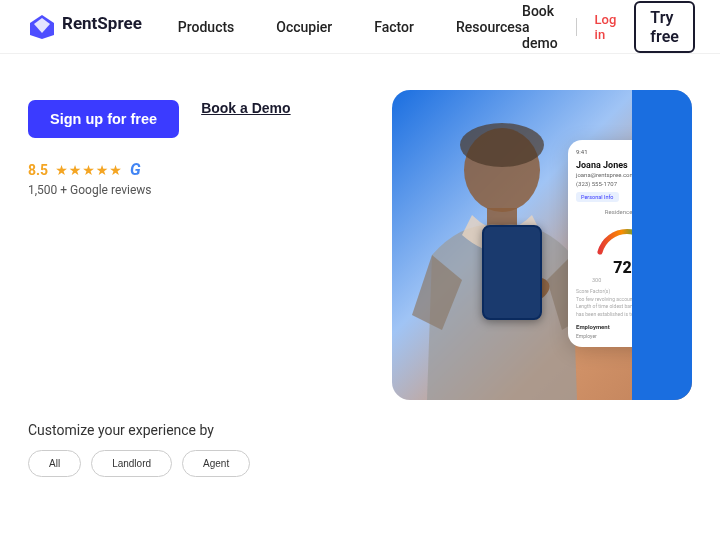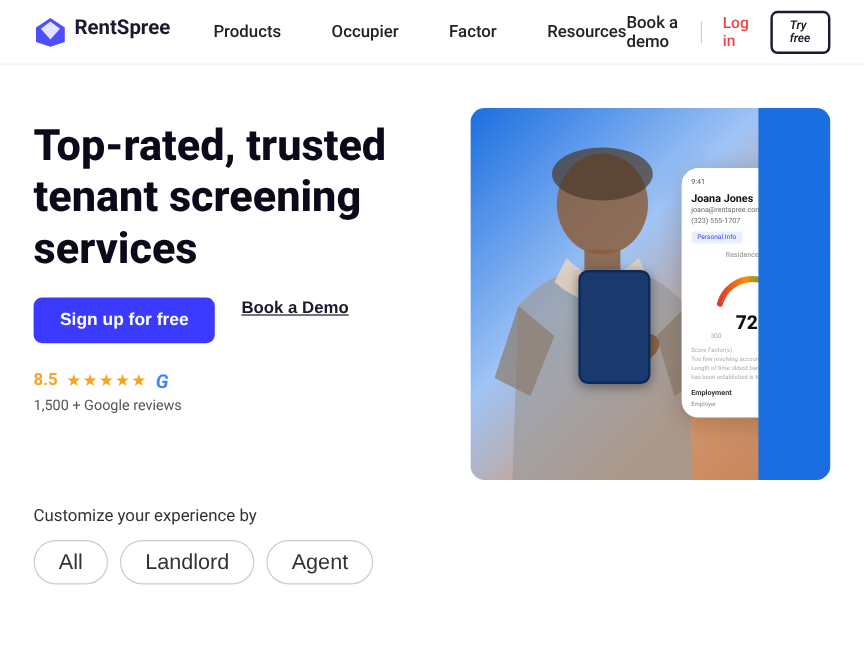--- a/index.html
+++ b/index.html
@@ -63,28 +63,27 @@
       height: 18px;
       background: #ccc;
     }
     .nav-login {
       font-size: 13px;
       color: #ef4444;
       text-decoration: none;
       font-weight: 500;
     }
     .nav-try {
-      font-size: 10px;
+      font-size: 16px;
       font-weight: 600;
       color: #1a1a2e;
       border: 2px solid #1a1a2e;
       border-radius: 6px;
       padding: 5px 14px;
       text-decoration: none;
-      font-style: italic;
     }
 
     
     .hero {
       display: flex;
       padding: 36px 28px 0 28px;
       gap: 20px;
       height: 350px;
       align-items: flex-start;
     }
@@ -155,21 +154,21 @@
     .rating-label {
       font-size: 12px;
       color: #555;
     }
 
     
     .hero-right {
       width: 300px;
       height: 310px;
       position: relative;
-      border-radius: 8px;
+      border-radius: 18px;
       overflow: hidden;
       flex-shrink: 0;
     }
     .hero-bg-photo {
       width: 100%;
       height: 100%;
       background: linear-gradient(135deg, #1a6ee0 0%, #a0c4f5 40%, #d4956a 70%, #c0815a 100%);
       position: absolute;
       top: 0; left: 0;
       border-radius: 12px;
@@ -276,21 +275,21 @@
       color: #333;
       margin-bottom: 12px;
     }
     .filter-tabs {
       display: flex;
       gap: 10px;
     }
     .filter-tab {
       border-radius: 22px;
       padding: 7px 20px;
-      font-size: 18px;
+      font-size: 10px;
       font-weight: 500;
       cursor: pointer;
       border: 1.5px solid #ccc;
       background: #fff;
       color: #333;
     }
     .filter-tab.active {
       background: #1a1a2e;
       color: #fff;
       border-color: #1a1a2e;
@@ -316,21 +315,20 @@
   <div class="nav-right">
     <a href="#" class="nav-book">Book a demo</a>
     <div class="nav-divider"></div>
     <a href="#" class="nav-login">Log in</a>
     <a href="#" class="nav-try">Try free</a>
   </div>
 </nav>
 
 <div class="hero">
   <div class="hero-left">
-    <h1 class="hero-title">Top-rated, trusted tenant screening services</h1>
     <div class="hero-cta">
       <button class="btn-signup">Sign up for free</button>
       <button class="btn-demo">Book a Demo</button>
     </div>
     <div class="rating-row">
       <span class="rating-score">8.5</span>
       <span class="stars">★★★★★</span>
       <span class="google-g">G</span>
     </div>
     <div>

